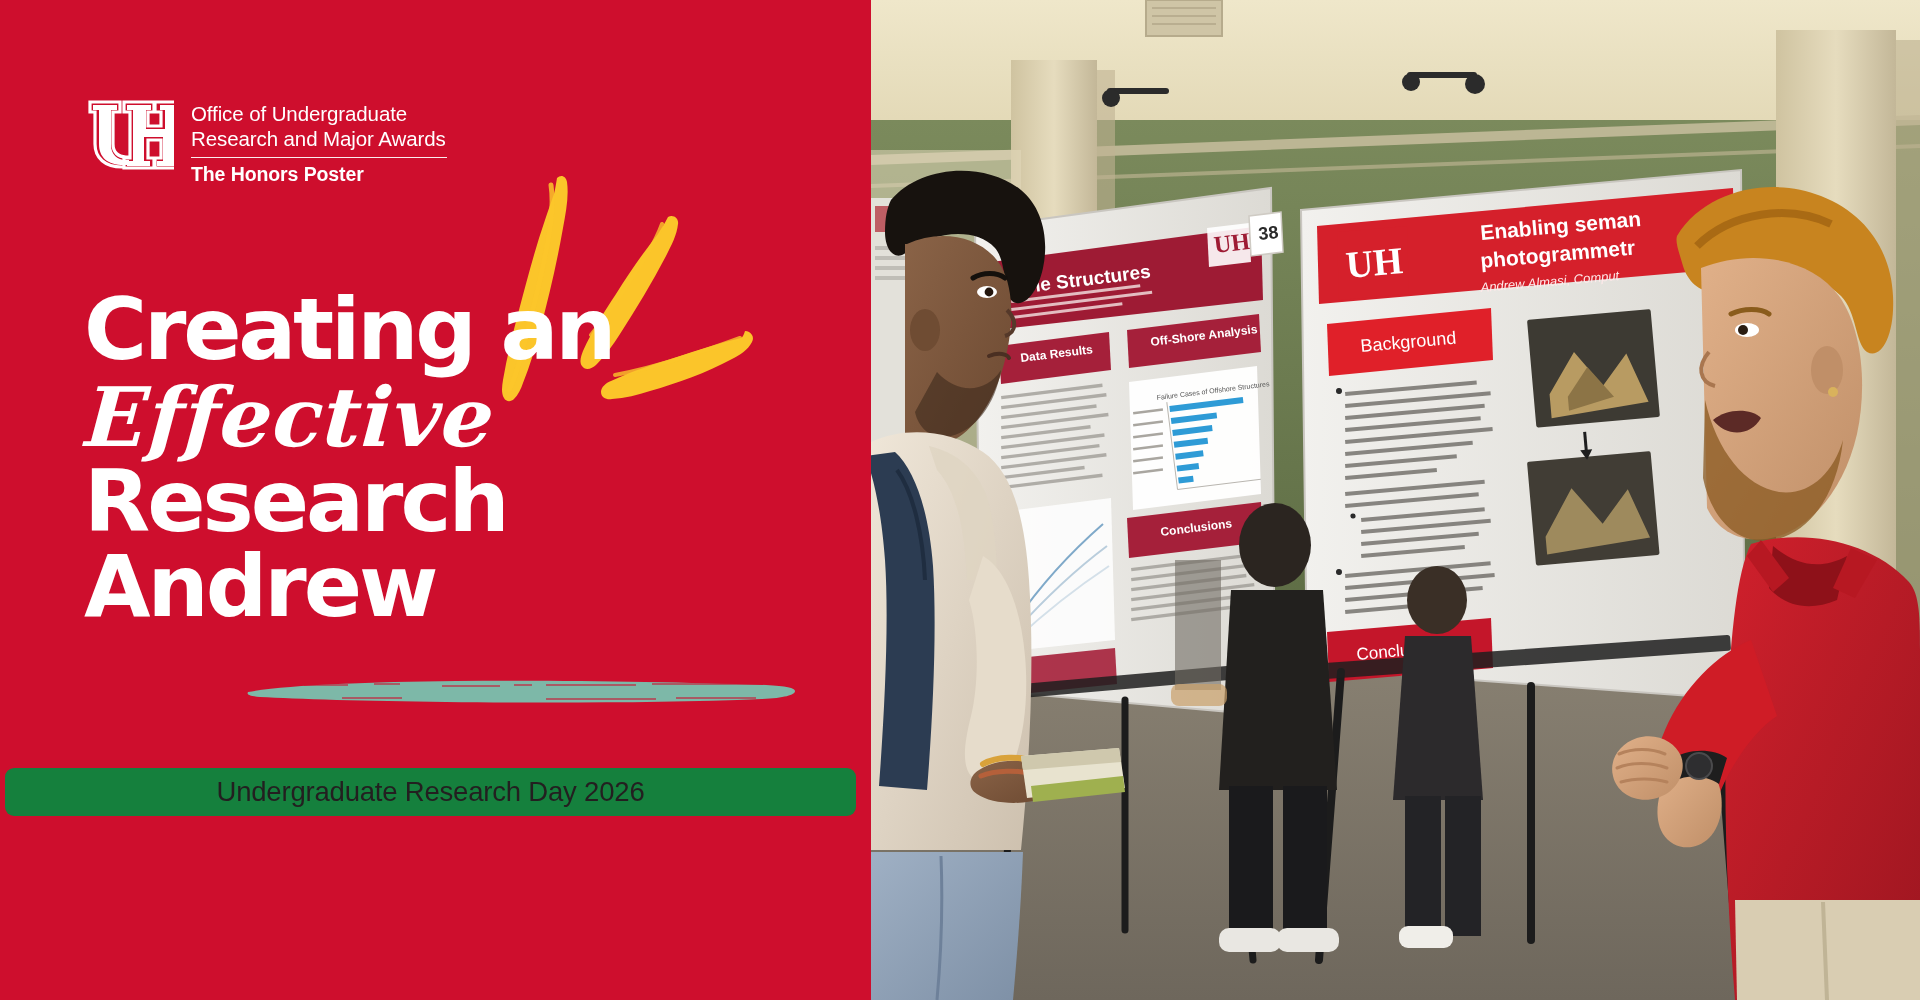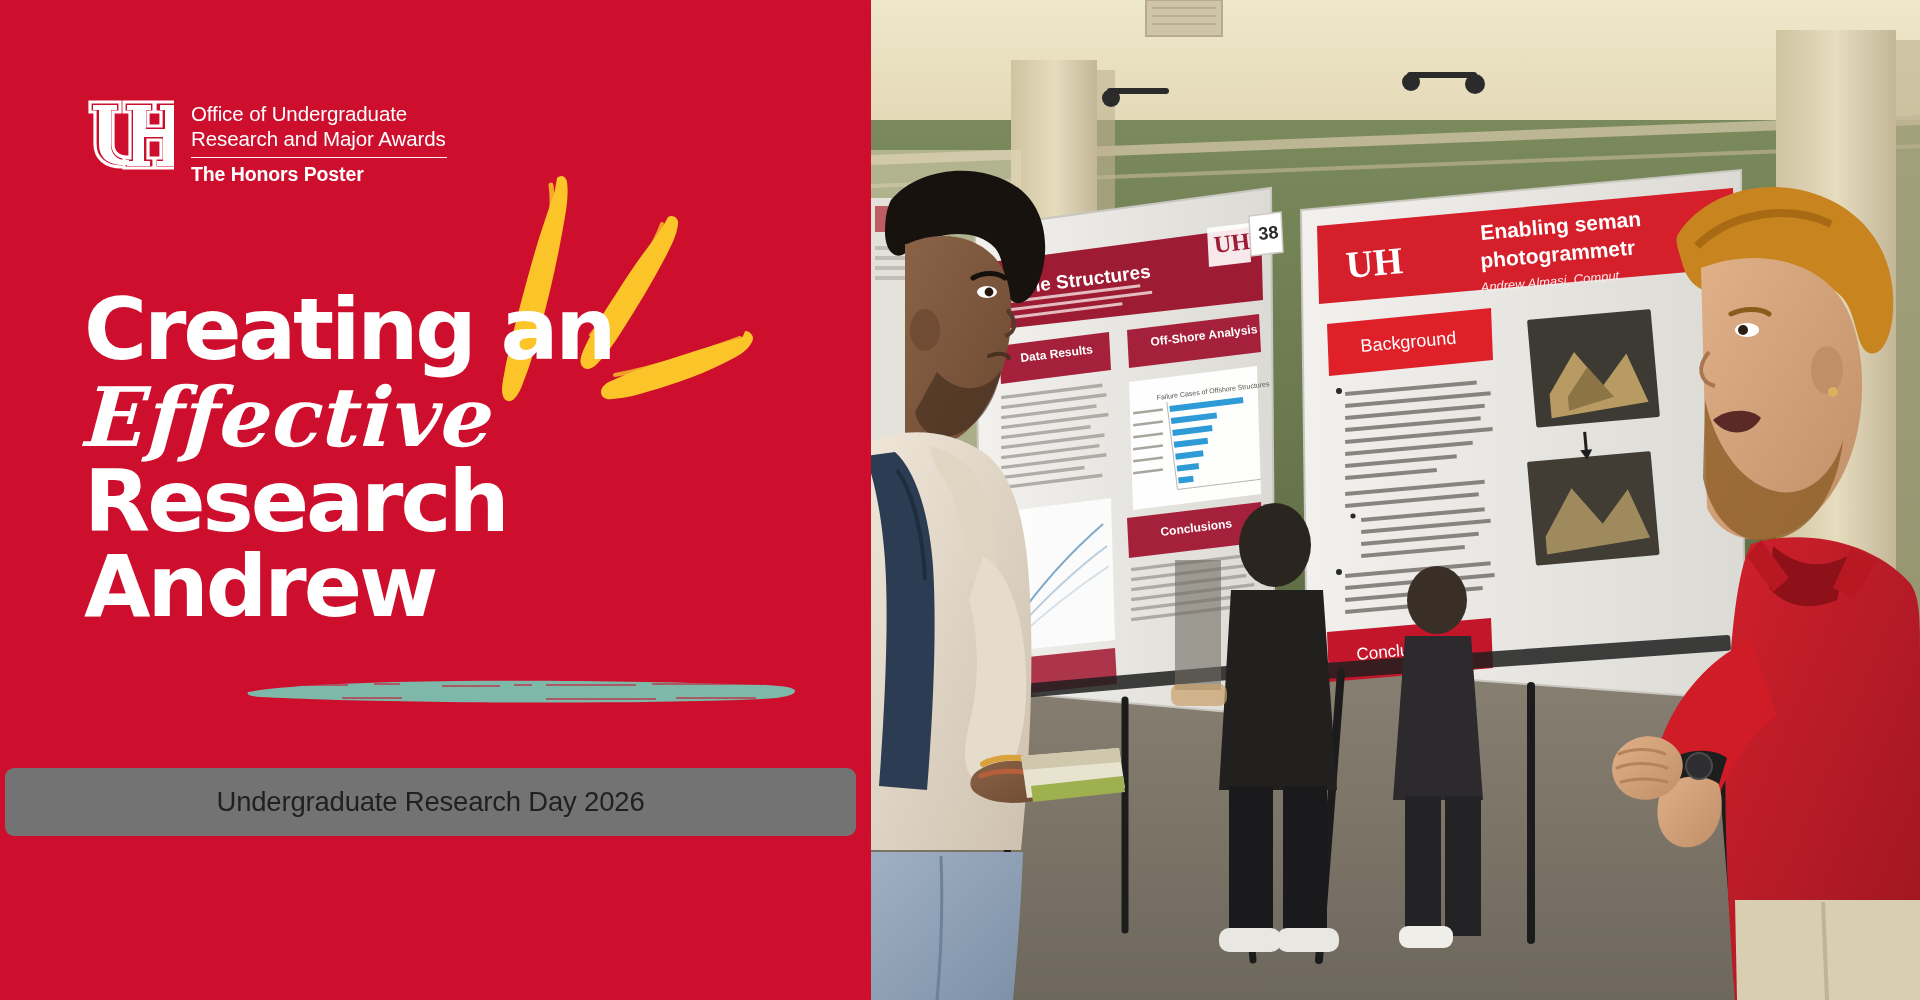--- a/index.html
+++ b/index.html
@@ -34,22 +34,22 @@
     line-height:0.99; letter-spacing:-3.2px; font-family:"DejaVu Sans", sans-serif; }
   .hl-3 { letter-spacing:-3.0px; }
   .hl-2 { color:#ffffff; font-size:82px; line-height:1.06;
     font-family:"DejaVu Serif", serif; font-style:italic; font-weight:700;
     letter-spacing:0.5px; margin:2px 0 -2px 2px; transform:skewX(-4deg); }
 
   
   .teal-underline { position:absolute; left:246px; top:678px; width:551px; height:26px; }
 
   
-  .banner { position:absolute; left:5px; top:768px; width:851px; height:68px;
-    background:#737373; border-radius:9px; display:flex; align-items:center;
+  .banner { position:absolute; left:5px; top:768px; width:851px; height:48px;
+    background:#15803d; border-radius:9px; display:flex; align-items:center;
     justify-content:center; }
   .banner-text { color:#231F20; font-size:27.5px; font-weight:400;
     letter-spacing:-0.2px; }
 
   
   .photo { position:absolute; left:871px; top:0; width:1049px; height:1000px;
     overflow:hidden; background:#7a7f6a; }
   .photo svg { display:block; width:1049px; height:1000px; }
 </style>
 </head>

